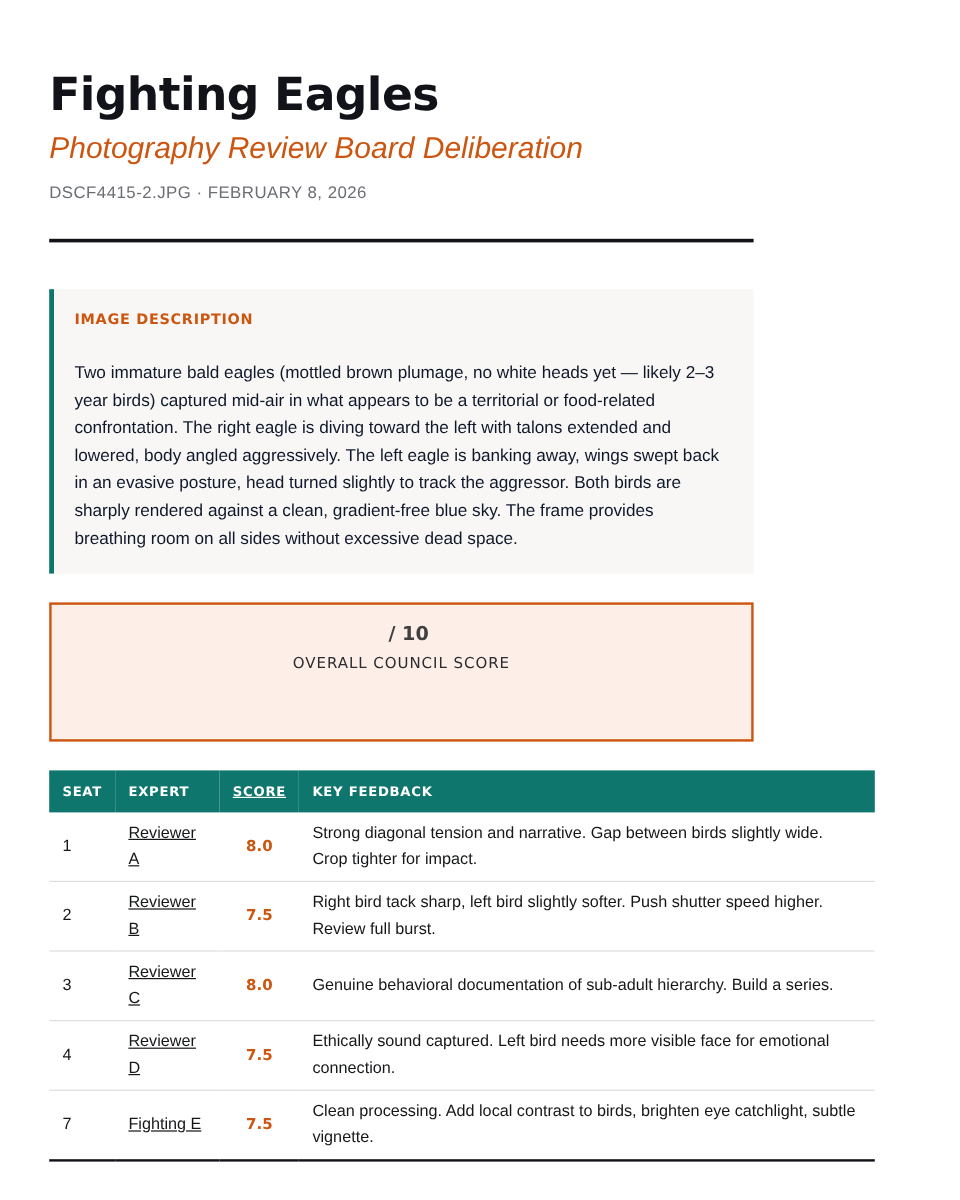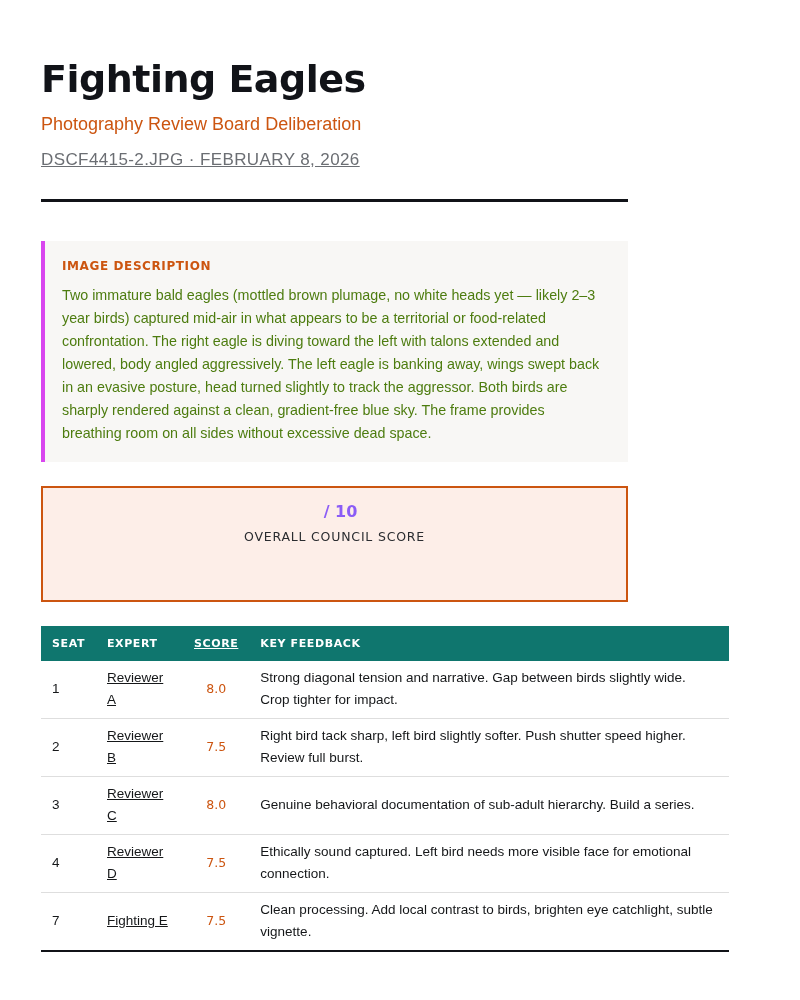--- a/index.html
+++ b/index.html
@@ -21,59 +21,59 @@
       font-family: "DejaVu Sans", sans-serif;
       font-weight: bold;
       font-size: 38px;
       letter-spacing: -0.5px;
       color: #111318;
       line-height: 46px;
       margin-top: 0px;
     }
     .subtitle {
       font-family: "Liberation Sans", sans-serif;
-      font-size: 18px;
+      font-size: 25px;
       color: #cc5510;
       margin-top: 10px;
       line-height: 24px;
+      font-style: italic;
     }
     .meta {
       font-family: "Liberation Sans", sans-serif;
-      font-size: 17px;
+      font-size: 14px;
       color: #6b6e73;
       letter-spacing: 0.4px;
       margin-top: 16px;
       line-height: 16px;
-      text-decoration: underline;
     }
     .rule-thick {
       height: 3px;
       background: #111318;
       margin-top: 31px;
     }
     .desc-box {
       margin-top: 39px;
       background: #f8f7f5;
-      border-left: 4px solid #d946ef;
+      border-left: 4px solid #0f766e;
       padding: 17px 20px 17px 17px;
     }
     .desc-label {
       font-family: "DejaVu Sans", sans-serif;
       font-weight: bold;
       font-size: 12px;
       letter-spacing: 0.6px;
       color: #cc5510;
       line-height: 16px;
     }
     .desc-text {
       font-family: "Liberation Sans", sans-serif;
       font-size: 14.3px;
       line-height: 23px;
-      color: #4d7c0f;
-      margin-top: 10px;
+      color: #0f172a;
+      margin-top: 26px;
     }
     .score-box {
       margin-top: 24px;
       height: 116px;
       background: #fdeee8;
       border: 2px solid #cc5510;
       text-align: center;
       padding-top: 14px;
     }
     .score-line {
@@ -86,21 +86,21 @@
       font-weight: bold;
       font-size: 46px;
       color: #cc5510;
       line-height: 52px;
       letter-spacing: -1px;
     }
     .score-den {
       font-family: "DejaVu Sans", sans-serif;
       font-weight: bold;
       font-size: 16px;
-      color: #8b5cf6;
+      color: #404040;
       margin-left: 12px;
     }
     .score-label {
       font-family: "DejaVu Sans", sans-serif;
       font-size: 12.5px;
       letter-spacing: 0.8px;
       color: #2a2c30;
       margin-top: 8px;
     }
     table.council {
@@ -130,21 +130,21 @@
       padding: 6px 11px 7px 11px;
       vertical-align: middle;
       border-bottom: 1px solid #dedede;
     }
     table.council tbody tr:last-child td { border-bottom: none; }
     td.seat { width: 53px; }
     td.expert { width: 87px; text-decoration: underline; }
     td.score {
       width: 63px;
       font-family: "DejaVu Sans", sans-serif !important;
-      font-weight: normal;
+      font-weight: bold;
       color: #cc5510 !important;
       font-size: 12.5px !important;
       text-align: center;
     }
     th.th-score { text-align: left; text-decoration: underline; }
     .section-title {
       font-family: "DejaVu Sans", sans-serif;
       font-weight: bold;
       font-size: 21px;
       color: #111318;

